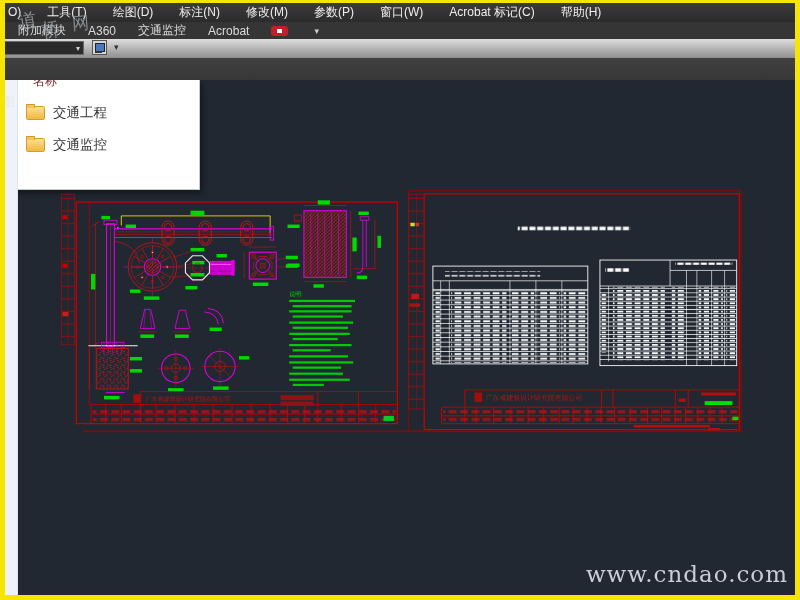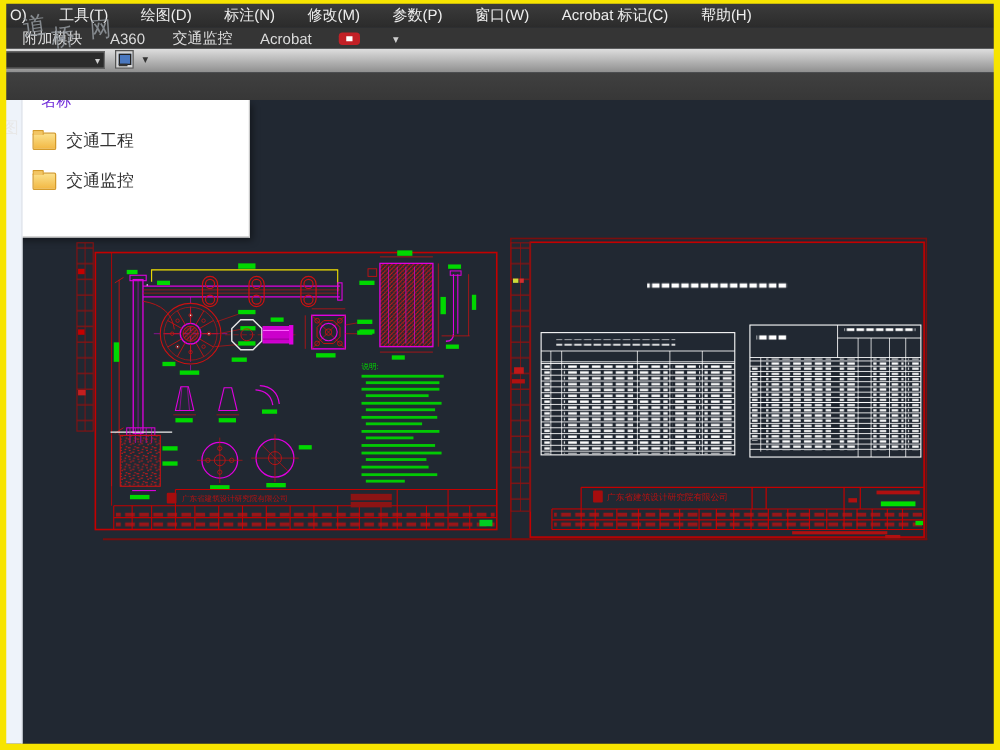--- a/index.html
+++ b/index.html
@@ -27,21 +27,21 @@
   #tbcaret{left:114px;top:3px;color:#333;font-size:9px;}
   #subbar{left:0;top:58px;width:800px;height:22px;background:linear-gradient(#404040,#373737);z-index:20;}
   
   #canvas{left:0;top:80px;width:800px;height:515px;background:#212832;z-index:1;}
   #cadsvg{position:absolute;left:0;top:0;}
   #leftglyph{left:2px;top:13px;color:#e8e8e8;font-size:13px;z-index:5;}
   
   #popup{left:262px;top:5px;width:200px;height:110px;background:#ffffff;z-index:40;
     border:1px solid #c9c9c9;border-top:none;box-shadow:2px 3px 6px rgba(0,0,0,.45);box-sizing:border-box;}
   #popup .navstrip{position:absolute;left:0;top:0;width:17px;height:100%;background:#eef3fa;border-right:1px solid #e0e4ea;}
-  #popup .colhead{position:absolute;left:33px;top:-7px;color:#6d28d9;font-size:12px;height:14px;overflow:hidden;}
+  #popup .colhead{position:absolute;left:33px;top:-7px;color:#7f1d1d;font-size:12px;height:14px;overflow:hidden;}
   .folderrow{position:absolute;left:26px;width:165px;height:22px;display:flex;align-items:center;gap:8px;cursor:default;}
   .fico{position:relative;width:17px;height:12px;background:linear-gradient(#fbe08a,#f2b844);
     border:1px solid #d49a2a;border-radius:1.5px;}
   .fico:before{content:"";position:absolute;left:-1px;top:-3px;width:7px;height:3px;
     background:#f2c564;border:1px solid #d49a2a;border-bottom:none;border-radius:1px 1px 0 0;}
   .folderrow .flabel{color:#333;font-size:13.5px;}
   
   #wm-tl{left:14px;top:2px;z-index:60;color:#9aa0a6;opacity:.8;font-family:"DejaVu Serif",serif;pointer-events:none;}
   #wm-tl span{position:absolute;display:block;}
   #wm-tl .c0{left:4px;top:6px;font-size:19px;transform:rotate(-8deg);}
@@ -495,20 +495,21 @@
     <div class="folderrow" style="top:22px;">
       <span class="fico"></span>
       <span class="flabel">交通工程</span>
     </div>
     <div class="folderrow" style="top:54px;">
       <span class="fico"></span>
       <span class="flabel">交通监控</span>
     </div>
   </div>
 
+  <div id="wm-br" class="abs">www.cndao.com</div>
 </div>
 
 <div id="wm-tl" class="abs">
   <span class="c0">道</span>
   <span class="c1">桥</span>
   <span class="c2">网</span>
 </div>
 
 <div class="abs yframe" style="left:0;top:0;width:800px;height:3px;"></div>
 <div class="abs yframe" style="left:0;top:0;width:5px;height:600px;"></div>

